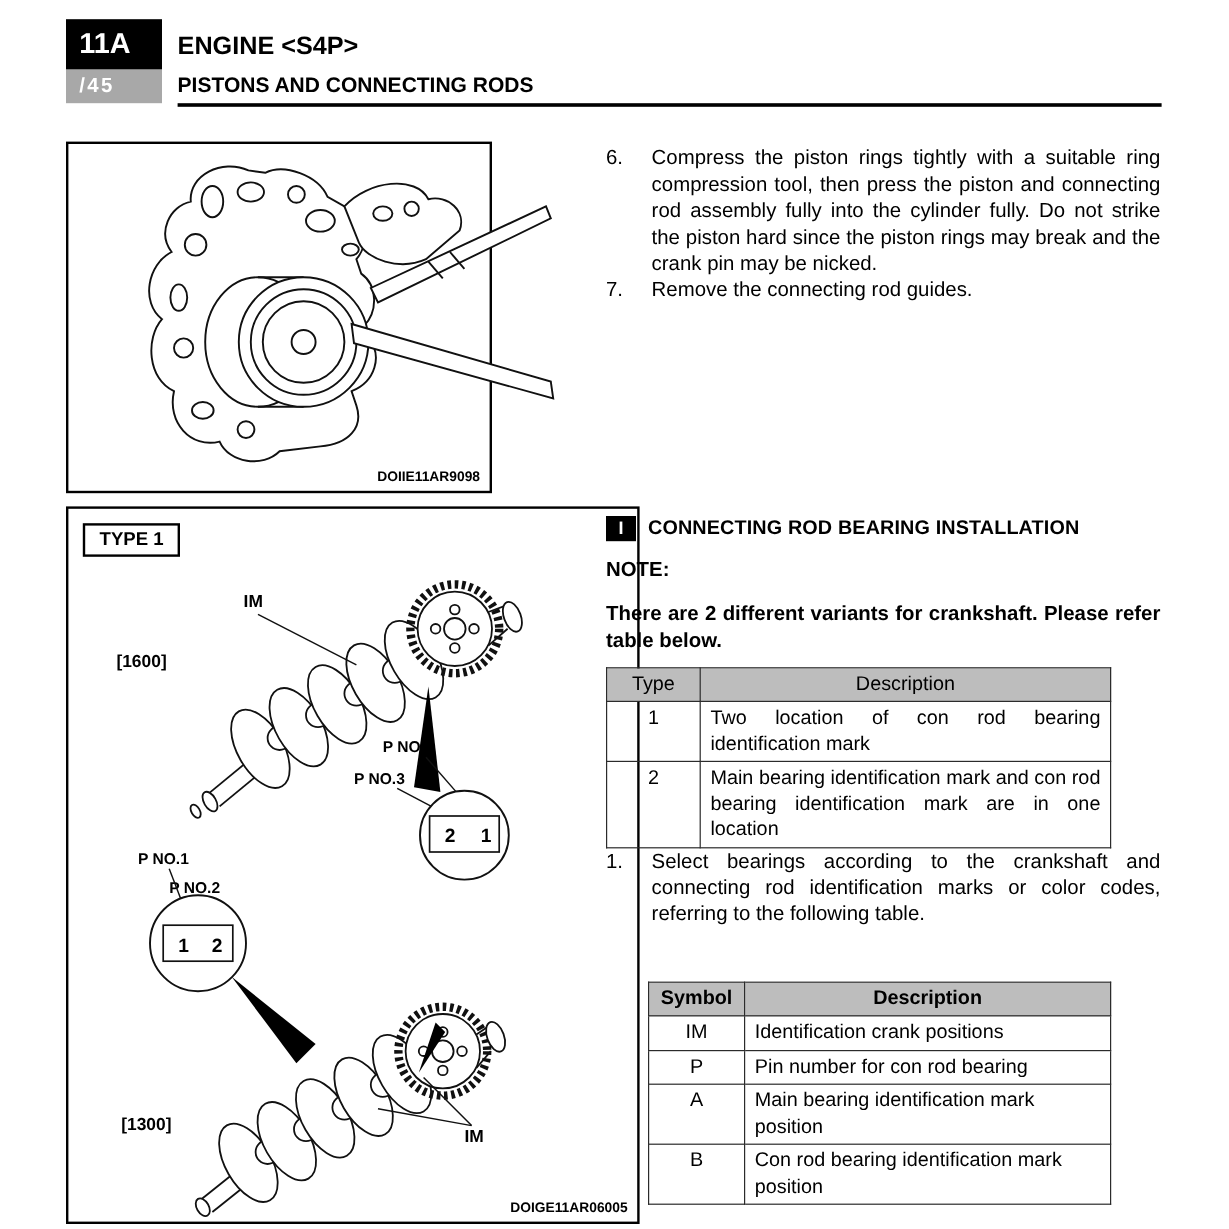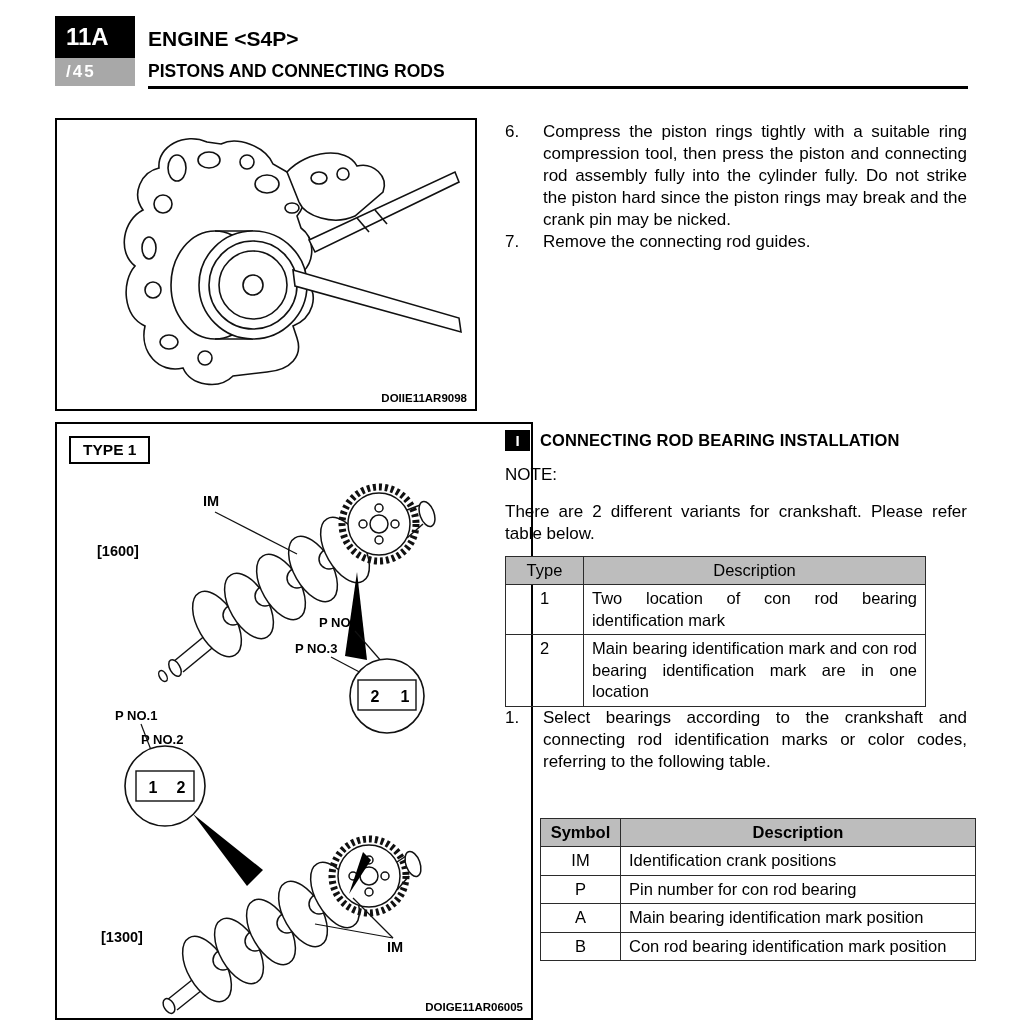--- a/index.html
+++ b/index.html
@@ -10,21 +10,21 @@
   .badge-black { position:absolute; left:55px; top:16px; width:80px; height:42px; background:#000; color:#fff;
                  font-size:24px; font-weight:bold; display:flex; align-items:center; padding-left:11px; }
   .badge-gray  { position:absolute; left:55px; top:58px; width:80px; height:28px; background:#a8a8a8; color:#fff;
                  font-size:17px; font-weight:bold; display:flex; align-items:center; padding-left:11px; letter-spacing:2px; }
   .page-title    { position:absolute; left:148px; top:27px; font-size:21px; font-weight:bold; }
   .page-subtitle { position:absolute; left:148px; top:61px; font-size:17.5px; font-weight:bold; }
   .header-rule   { position:absolute; left:148px; top:86px; width:820px; height:3px; background:#000; }
 
   
   .fig { position:absolute; border:2px solid #000; background:#fff; }
-  .fig1 { left:55px; top:118px; width:422px; height:293px; }
+  .fig1 { left:55px; top:118px; width:355px; height:293px; }
   .fig2 { left:55px; top:422px; width:478px; height:598px; }
   .fig-caption { position:absolute; right:8px; bottom:5px; font-size:11.5px; font-weight:bold; }
   .type-label { position:absolute; left:12px; top:12px; border:2px solid #000; padding:3px 12px;
                 font-size:15.5px; font-weight:bold; background:#fff; }
   .fig svg { position:absolute; left:0; top:0; }
   .fig svg text { font-family:"Liberation Sans",sans-serif; fill:#000; }
   .lbl { font-size:13px; font-weight:bold; }
   .lbl-lg { font-size:14.5px; }
   .dg { font-size:16px; font-weight:bold; text-anchor:middle; }
 
@@ -32,29 +32,29 @@
   .rcol-block { position:absolute; left:505px; width:462px; }
   .step { display:grid; grid-template-columns:38px 1fr; font-size:17px; line-height:1.3; }
   .step .num { }
   .step .txt { text-align:justify; }
 
   .section-head { top:430px; display:flex; align-items:center; gap:10px; }
   .sq-icon { width:25px; height:21px; background:#000; color:#fff; font-weight:bold; font-size:15px;
              display:flex; align-items:center; justify-content:center; flex:0 0 auto; }
   .section-title { font-size:16.5px; font-weight:bold; letter-spacing:0.1px;text-align:center; }
 
-  .note { top:464px; font-size:17px; font-weight:normal; line-height:1.3; }
+  .note { top:464px; font-size:17px; font-weight:bold; line-height:1.3; }
   .note .note-text { text-align:justify;margin-top:15px; }
 
   table.dtable { border-collapse:collapse; font-size:16.5px; line-height:1.3; }
   .dtable th, .dtable td { border:1.6px solid #2b2b2b; padding:3px 8px; vertical-align:top; }
   .dtable th { background:#bdbdbd; text-align:center; }
   .t1 { position:absolute; left:505px; top:556px; width:421px; }
   .t1 th { font-weight:normal; }
-  .t2 { position:absolute; left:540px; top:818px; width:436px;padding-left:44px; }
+  .t2 { position:absolute; left:540px; top:818px; width:386px;padding-left:44px; }
   .t2 th { font-weight:bold; }
   .cell-c { text-align:center; }
   .cell-j { text-align:justify; }
 
   .step1 { top:707px; }
 </style>
 </head>
 <body>
 
 <div class="badge-black">11A</div>

